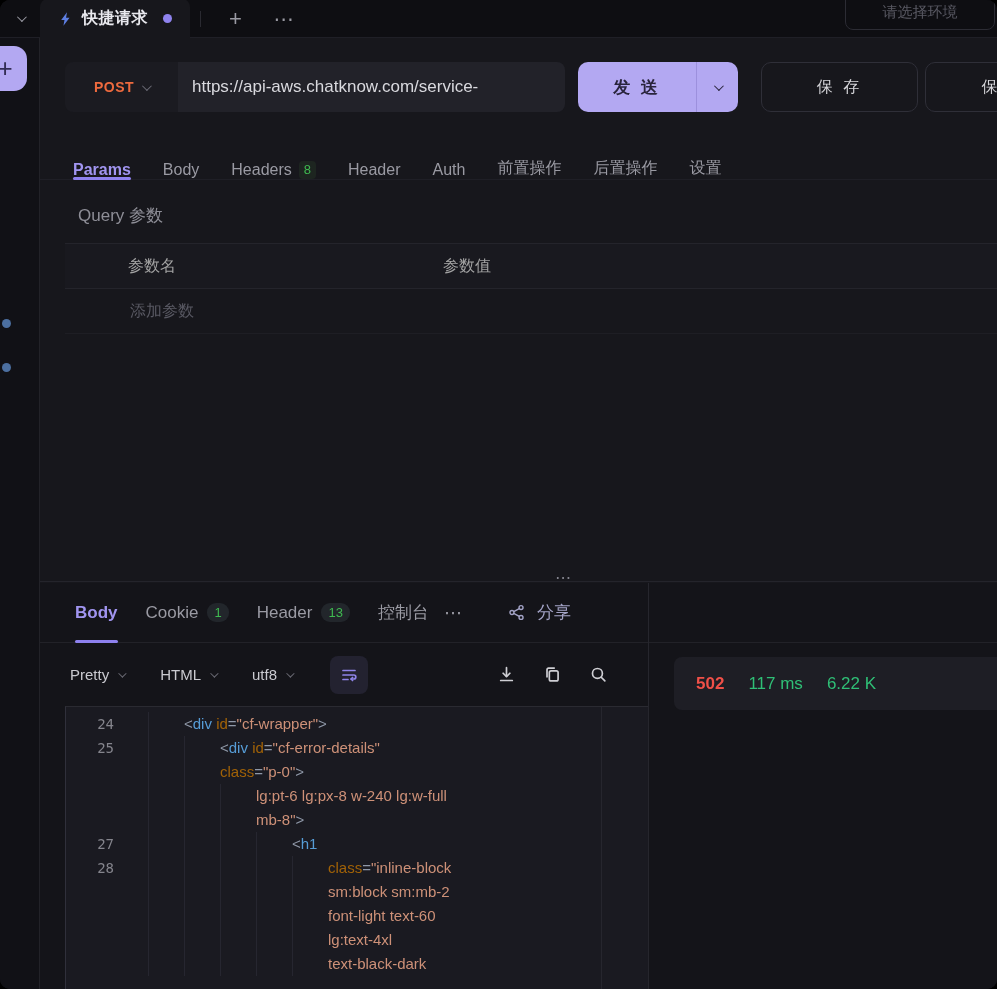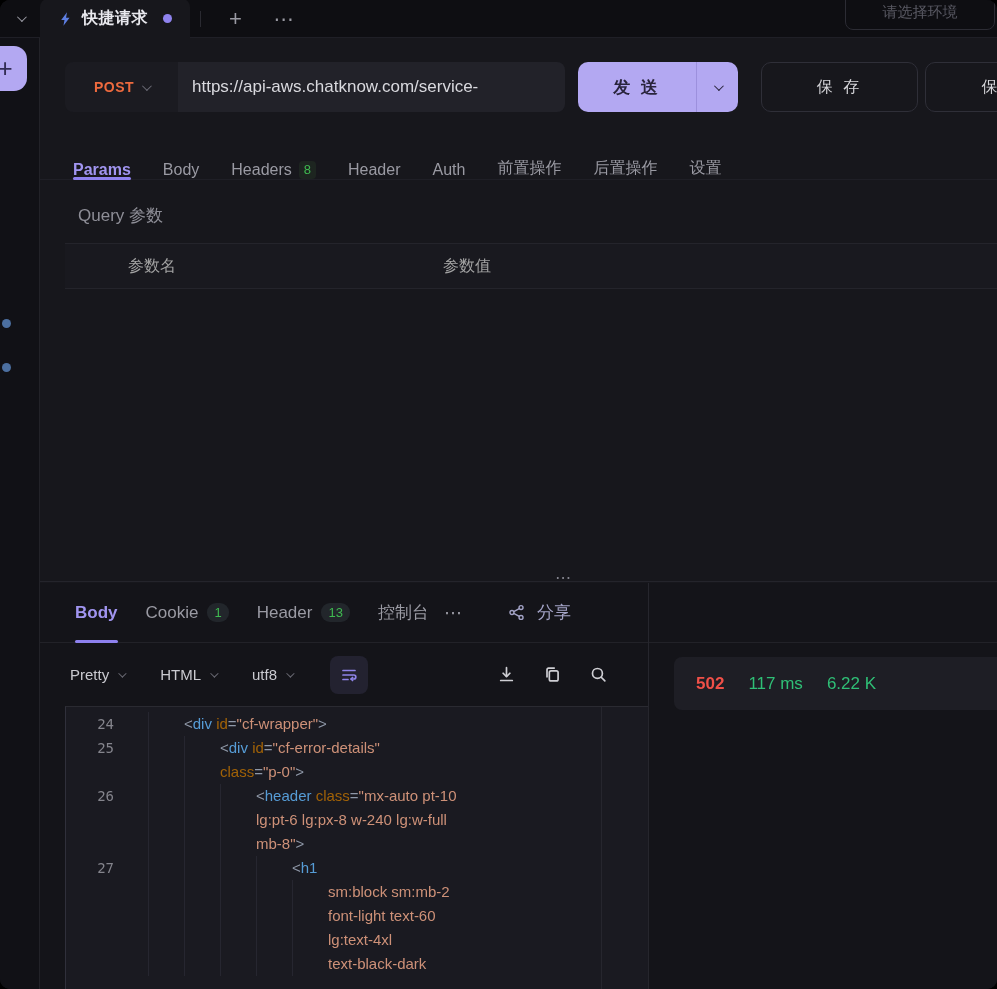--- a/index.html
+++ b/index.html
@@ -188,20 +188,23 @@
           <span>设置</span>
         </div>
       </div>
 
     <div class="query-title">Query 参数</div>
     <div class="ptable">
       <div class="thead">
         <span class="col-name">参数名</span>
         <span class="col-value">参数值</span>
       </div>
+      <div class="add-row">
+        <span>添加参数</span>
+      </div>
     </div>
 
     <div class="splitter">
       <span class="split-dots">⋯</span>
     </div>
 
     <div class="resp">
       <div class="resp-left">
         <div class="resp-tabs">
             <div class="resp-tab active">
@@ -267,24 +270,24 @@
                 <path d="M11.6 11.6 15 15"></path>
             </svg>
           </span>
         </div>
 
         <div class="editor">
           <div>
               <div class="crow"><span class="ln">24</span><span class="ind" style="width: 36px;"></span><span class="codeseg"><span class="tk-p">&lt;</span><span class="tk-g">div</span><span class="tk-w"> </span><span class="tk-a">id</span><span class="tk-p">=</span><span class="tk-s">"cf-wrapper"</span><span class="tk-p">&gt;</span></span></div>
               <div class="crow"><span class="ln">25</span><span class="ind" style="width: 72px;"></span><span class="codeseg"><span class="tk-p">&lt;</span><span class="tk-g">div</span><span class="tk-w"> </span><span class="tk-a">id</span><span class="tk-p">=</span><span class="tk-s">"cf-error-details"</span></span></div>
               <div class="crow"><span class="ln"></span><span class="ind" style="width: 72px;"></span><span class="codeseg"><span class="tk-a">class</span><span class="tk-p">=</span><span class="tk-s">"p-0"</span><span class="tk-p">&gt;</span></span></div>
-              <div class="crow"><span class="ln">26</span><span class="ind" style="width: 108px;"></span><span class="codeseg"><span class="tk-p">&lt;</span><span class="tk-g">header</span><span class="tk-w"> </span><span class="tk-a">class</span><span class="tk-p">=</span><span class="tk-s">"mx-auto pt-10</span></span></div>
               <div class="crow"><span class="ln"></span><span class="ind" style="width: 108px;"></span><span class="codeseg"><span class="tk-s">lg:pt-6 lg:px-8 w-240 lg:w-full</span></span></div>
               <div class="crow"><span class="ln"></span><span class="ind" style="width: 108px;"></span><span class="codeseg"><span class="tk-s">mb-8"</span><span class="tk-p">&gt;</span></span></div>
               <div class="crow"><span class="ln">27</span><span class="ind" style="width: 144px;"></span><span class="codeseg"><span class="tk-p">&lt;</span><span class="tk-g">h1</span></span></div>
+              <div class="crow"><span class="ln">28</span><span class="ind" style="width: 180px;"></span><span class="codeseg"><span class="tk-a">class</span><span class="tk-p">=</span><span class="tk-s">"inline-block</span></span></div>
               <div class="crow"><span class="ln"></span><span class="ind" style="width: 180px;"></span><span class="codeseg"><span class="tk-s">sm:block sm:mb-2</span></span></div>
               <div class="crow"><span class="ln"></span><span class="ind" style="width: 180px;"></span><span class="codeseg"><span class="tk-s">font-light text-60</span></span></div>
               <div class="crow"><span class="ln"></span><span class="ind" style="width: 180px;"></span><span class="codeseg"><span class="tk-s">lg:text-4xl</span></span></div>
               <div class="crow"><span class="ln"></span><span class="ind" style="width: 180px;"></span><span class="codeseg"><span class="tk-s">text-black-dark</span></span></div>
             </div>
         </div>
       </div>
 
       <div class="resp-right">
         <div class="rr-top"></div>

